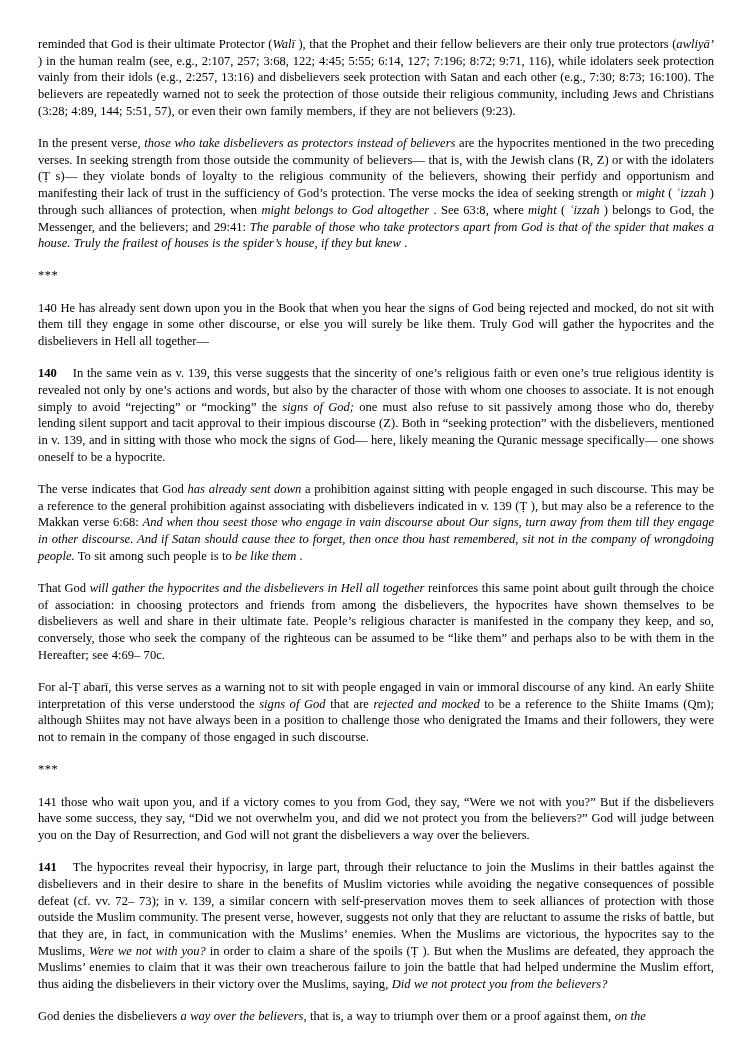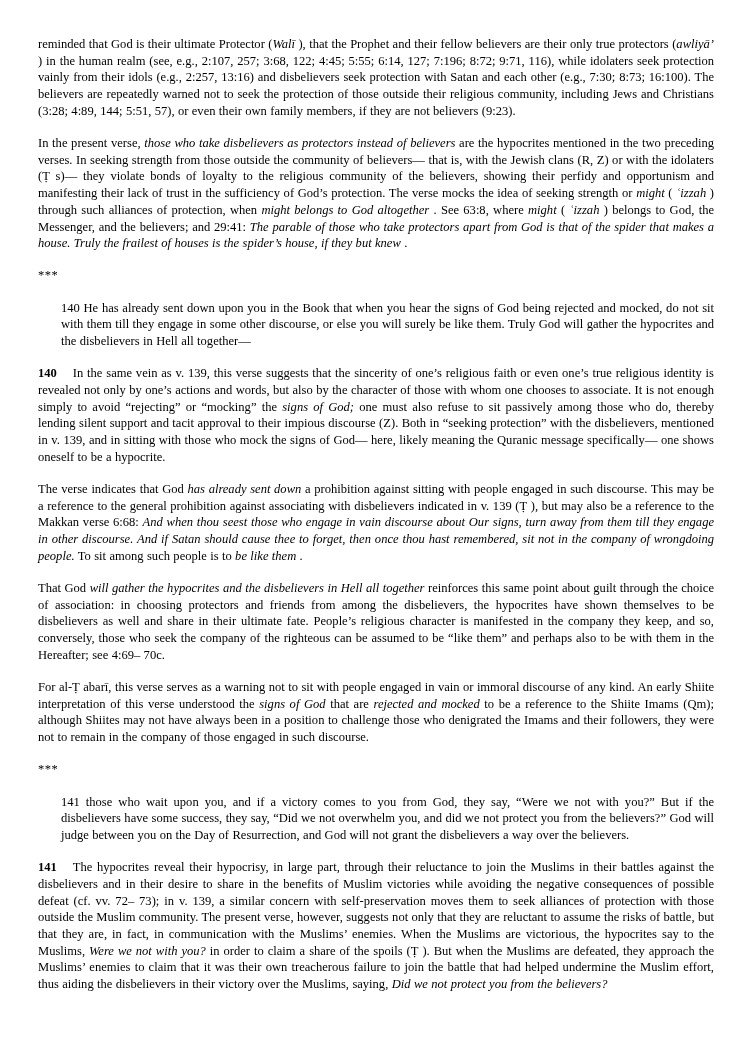--- a/index.html
+++ b/index.html
@@ -35,21 +35,20 @@
   }
   .sep {
     font-size: 12.55px;
     line-height: 16.7px;
     margin: 0 0 15.5px 0;
     letter-spacing: 0.5px;
     text-align: left;
   }
   .verse {
     text-align: justify;
-    margin-left: 23px;
   }
   .gap {
     display: inline-block;
     width: 16px;
   }
   i, .it {
     font-style: italic;
   }
   .nowrapnum {
     white-space: nowrap;
@@ -65,14 +64,15 @@
       <p class="para"><span>In the present verse, </span><i>those who take disbelievers as protectors instead of believers</i><span> are the hypocrites mentioned in the two preceding verses. In seeking strength from those outside the community of believers— that is, with the Jewish clans (R, Z) or with the idolaters (Ṭ s)— they violate bonds of loyalty to the religious community of the believers, showing their perfidy and opportunism and manifesting their lack of trust in the sufficiency of God’s protection. The verse mocks the idea of seeking strength or </span><i>might</i><span> ( </span><i>ʿizzah</i><span> ) through such alliances of protection, when </span><i>might belongs to God altogether</i><span> . See 63:8, where </span><i>might</i><span> ( </span><i>ʿizzah</i><span> ) belongs to God, the Messenger, and the believers; and 29:41: </span><i>The parable of those who take protectors apart from God is that of the spider that makes a house. Truly the frailest of houses is the spider’s house, if they but knew</i><span> .</span></p>
       <p class="sep">***</p>
       <p class="para verse"><span>140 He has already sent down upon you in the Book that when you hear the signs of God being rejected and mocked, do not sit with them till they engage in some other discourse, or else you will surely be like them. Truly God will gather the hypocrites and the disbelievers in Hell all together—</span></p>
       <p class="para"><span class="nowrapnum">140</span><span class="gap"></span><span>In the same vein as v. 139, this verse suggests that the sincerity of one’s religious faith or even one’s true religious identity is revealed not only by one’s actions and words, but also by the character of those with whom one chooses to associate. It is not enough simply to avoid “rejecting” or “mocking” the </span><i>signs of God;</i><span> one must also refuse to sit passively among those who do, thereby lending silent support and tacit approval to their impious discourse (Z). Both in “seeking protection” with the disbelievers, mentioned in v. 139, and in sitting with those who mock the signs of God— here, likely meaning the Quranic message specifically— one shows oneself to be a hypocrite.</span></p>
       <p class="para"><span>The verse indicates that God </span><i>has already sent down</i><span> a prohibition against sitting with people engaged in such discourse. This may be a reference to the general prohibition against associating with disbelievers indicated in v. 139 (Ṭ ), but may also be a reference to the Makkan verse 6:68: </span><i>And when thou seest those who engage in vain discourse about Our signs, turn away from them till they engage in other discourse. And if Satan should cause thee to forget, then once thou hast remembered, sit not in the company of wrongdoing people.</i><span> To sit among such people is to </span><i>be like them</i><span> .</span></p>
       <p class="para"><span>That God </span><i>will gather the hypocrites and the disbelievers in Hell all together</i><span> reinforces this same point about guilt through the choice of association: in choosing protectors and friends from among the disbelievers, the hypocrites have shown themselves to be disbelievers as well and share in their ultimate fate. People’s religious character is manifested in the company they keep, and so, conversely, those who seek the company of the righteous can be assumed to be “like them” and perhaps also to be with them in the Hereafter; see 4:69– 70c.</span></p>
       <p class="para"><span>For al-Ṭ abarī, this verse serves as a warning not to sit with people engaged in vain or immoral discourse of any kind. An early Shiite interpretation of this verse understood the </span><i>signs of God</i><span> that are </span><i>rejected and mocked</i><span> to be a reference to the Shiite Imams (Qm); although Shiites may not have always been in a position to challenge those who denigrated the Imams and their followers, they were not to remain in the company of those engaged in such discourse.</span></p>
       <p class="sep">***</p>
       <p class="para verse"><span>141 those who wait upon you, and if a victory comes to you from God, they say, “Were we not with you?” But if the disbelievers have some success, they say, “Did we not overwhelm you, and did we not protect you from the believers?” God will judge between you on the Day of Resurrection, and God will not grant the disbelievers a way over the believers.</span></p>
       <p class="para"><span class="nowrapnum">141</span><span class="gap"></span><span>The hypocrites reveal their hypocrisy, in large part, through their reluctance to join the Muslims in their battles against the disbelievers and in their desire to share in the benefits of Muslim victories while avoiding the negative consequences of possible defeat (cf. vv. 72– 73); in v. 139, a similar concern with self-preservation moves them to seek alliances of protection with those outside the Muslim community. The present verse, however, suggests not only that they are reluctant to assume the risks of battle, but that they are, in fact, in communication with the Muslims’ enemies. When the Muslims are victorious, the hypocrites say to the Muslims, </span><i>Were we not with you?</i><span> in order to claim a share of the spoils (Ṭ ). But when the Muslims are defeated, they approach the Muslims’ enemies to claim that it was their own treacherous failure to join the battle that had helped undermine the Muslim effort, thus aiding the disbelievers in their victory over the Muslims, saying, </span><i>Did we not protect you from the believers?</i></p>
+      <p class="para"><span>God denies the disbelievers </span><i>a way over the believers,</i><span> that is, a way to triumph over them or a proof against them, </span><i>on the</i></p>
     </div>
 </div>
 
 </body></html>

